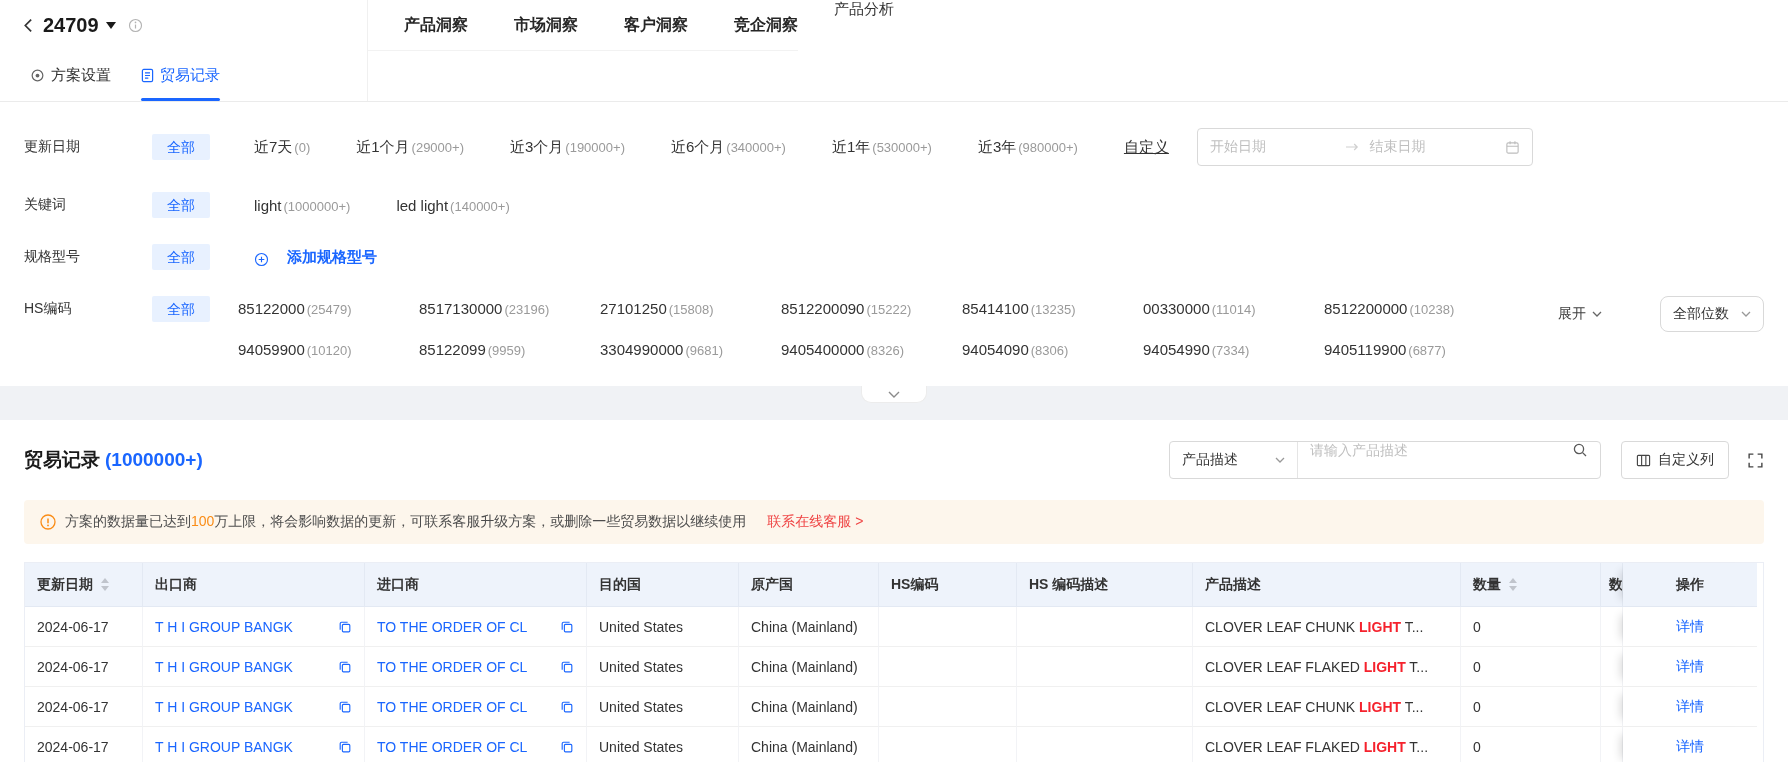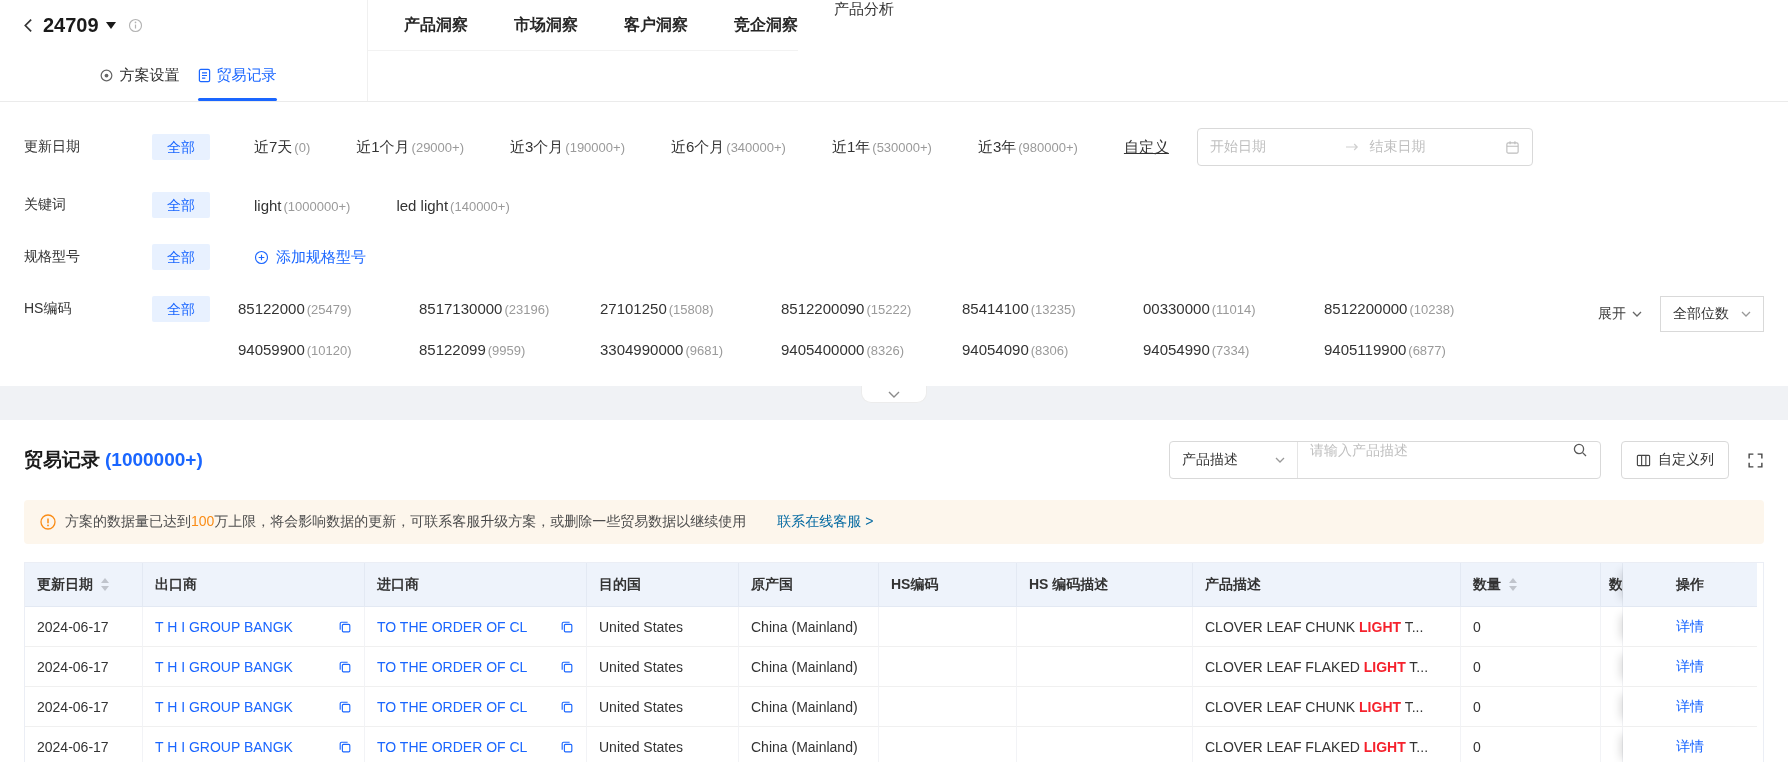--- a/index.html
+++ b/index.html
@@ -7,21 +7,21 @@
   body { font-family: "Liberation Sans", "DejaVu Sans", sans-serif; font-size:14px; color:#333; }
   .page { position:relative; width:1788px; height:762px; overflow:hidden; background:#f0f2f5; }
 
   
   .topbar { background:#fff; height:102px; display:flex; border-bottom:1px solid #ebebeb; }
   .tb-left { width:368px; flex:none; border-right:1px solid #f0f0f0; display:flex; flex-direction:column; }
   .tb-row1 { height:51px; display:flex; align-items:center; padding-left:20px; }
   .plan-title { font-size:20px; font-weight:700; color:#1a1a1a; margin-left:6px; }
   .caret-solid { width:0; height:0; border-left:5px solid transparent; border-right:5px solid transparent; border-top:7px solid #1a1a1a; margin-left:7px; cursor:pointer; }
   .info-btn { margin-left:12px; display:inline-flex; cursor:pointer; }
-  .tb-row2 { height:51px; display:flex; align-items:stretch; gap:18px; padding-left:8px;justify-content:center; }
+  .tb-row2 { height:51px; display:flex; align-items:stretch; gap:30px; padding-left:30px; }
   .ltab { display:flex; align-items:center; gap:6px; font-size:15px; color:#333; cursor:pointer; position:relative; }
   .ltab.active { color:#1a66ff; }
   .ltab.active::after { content:""; position:absolute; left:0; right:0; bottom:0; height:3px; background:#1a66ff; border-radius:2px; }
   .tb-right { flex:1; display:flex; flex-direction:row; }
   .nav-row { height:51px; display:flex; align-items:center; gap:46px; padding-left:36px; border-bottom:1px solid #f2f2f2; }
   .nav-tab { font-size:16px; font-weight:700; color:#262626; cursor:pointer; }
   .sub-row { height:51px; display:flex; align-items:flex-start; padding-left:36px; }
   .sub-tab { font-size:15px; color:#333; cursor:pointer; }
 
   
@@ -31,42 +31,42 @@
   .f-label { width:128px; flex:none; font-size:14px; color:#333; }
   .f-row.last .f-label { padding-top:4px; }
   .chip { flex:none; background:#e8f1ff; color:#1a66ff; font-size:14px; padding:6px 15px; border-radius:2px; cursor:pointer; line-height:1; }
   .f-opts { display:flex; align-items:center; gap:46px; margin-left:44px; flex-wrap:nowrap; }
   .opt, .hs-opt { cursor:pointer; white-space:nowrap; }
   .opt-name { font-size:15px; color:#333; }
   .opt-count { font-size:13px; color:#9a9a9a; margin-left:2px; }
   .custom-label { margin-left:46px; font-size:15px; color:#333; cursor:pointer; flex:none;text-decoration:underline; }
   .date-picker { margin-left:28px; width:336px; height:38px; border:1px solid #d9d9d9; border-radius:4px; display:flex; align-items:center; padding:0 12px; gap:10px; cursor:text; flex:none; }
   .date-ph { flex:1; font-size:14px; color:#bfbfbf; }
-  .add-spec { display:inline-flex; align-items:center; gap:7px; margin-left:44px; color:#1a66ff; font-size:15px; cursor:pointer; }
+  .add-spec { display:inline-flex; align-items:flex-end; gap:18px; margin-left:44px; color:#1a66ff; font-size:15px; cursor:pointer;font-weight:bold; }
   .hs-codes { margin-left:28px; display:grid; grid-template-columns:repeat(7, 181px); row-gap:24px; padding-top:4px; }
   .hs-right { margin-left:auto; flex:none; display:flex; align-items:center; gap:18px; }
   .expand-btn { display:inline-flex; align-items:center; gap:6px; font-size:14px; color:#404040; cursor:pointer; }
-  .digits-select { height:36px; min-width:104px; border:1px solid #d9d9d9; border-radius:0; display:flex; align-items:center; justify-content:space-between; gap:12px; padding:0 12px; font-size:14px; color:#333; cursor:pointer; background:#fff; }
+  .digits-select { height:36px; min-width:104px; border:1px solid #d9d9d9; border-radius:8px; display:flex; align-items:center; justify-content:space-between; gap:12px; padding:0 12px; font-size:14px; color:#333; cursor:pointer; background:#fff;margin-left:40px; }
   .collapse-tab { position:absolute; left:50%; bottom:-17px; transform:translateX(-50%); width:66px; height:17px; background:#fff; border:1px solid #ececec; border-top:none; border-radius:0 0 10px 10px; display:flex; align-items:center; justify-content:center; cursor:pointer; z-index:3; }
 
   
   .records { margin-top:34px; background:#fff; padding:20px 24px 0; height:352px; }
   .rec-head { display:flex; align-items:center; height:40px; }
   .rec-title { font-size:19px; font-weight:700; color:#1a1a1a; }
   .rec-count { font-size:19px; font-weight:700; color:#1a66ff; margin-left:5px; }
   .search-group { margin-left:auto; height:38px; display:flex; border:1px solid #d9d9d9; border-radius:4px; overflow:hidden; background:#fff; }
   .search-select { width:128px; display:flex; align-items:center; justify-content:space-between; padding:0 12px; border-right:1px solid #e5e5e5; color:#333; font-size:14px; cursor:pointer; }
   .search-input { width:302px; display:flex; align-items:flex-start; padding:0 12px; gap:8px; cursor:text; }
   .search-input .ph { flex:1; color:#bfbfbf; font-size:14px; }
   .cols-btn { margin-left:20px; height:38px; border:1px solid #d9d9d9; border-radius:4px; background:#fff; display:inline-flex; align-items:center; gap:7px; padding:0 14px; font-size:14px; color:#333; cursor:pointer; }
   .fs-btn { margin-left:18px; display:inline-flex; cursor:pointer; }
 
   .banner { margin-top:20px; background:#fdf6ec; border-radius:4px; height:44px; display:flex; align-items:center; padding:0 16px; gap:9px; font-size:14px; color:#4d4d4d; }
   .banner .hl { color:#fa8c16; }
-  .banner a { color:#0369a1; text-decoration:none; margin-left:22px; cursor:pointer; }
+  .banner a { color:#ef4444; text-decoration:none; margin-left:12px; cursor:pointer; }
 
   .rec-table { margin-top:18px; border:1px solid #ebeef5; border-bottom:none; }
   table { width:1732px; table-layout:fixed; border-collapse:separate; border-spacing:0; font-size:14px; }
   th { background:#eef3fb; height:44px; font-weight:700; color:#333; text-align:left; padding:0 12px; border-right:1px solid #e3e9f3; border-bottom:1px solid #e3e9f3; white-space:nowrap; overflow:hidden; }
   td { height:40px; padding:0 12px; color:#333; border-right:1px solid #f2f3f6; border-bottom:1px solid #f0f0f0; white-space:nowrap; overflow:hidden; background:#fff; }
   .th-flex { display:flex; align-items:center; }
   .sort { display:inline-flex; flex-direction:column; gap:3px; margin-left:8px; cursor:pointer; }
   .sort i { display:block; width:0; height:0; border-left:4px solid transparent; border-right:4px solid transparent; }
   .sort .up { border-bottom:5px solid #c0c4cc; }
   .sort .down { border-top:5px solid #c0c4cc; }

